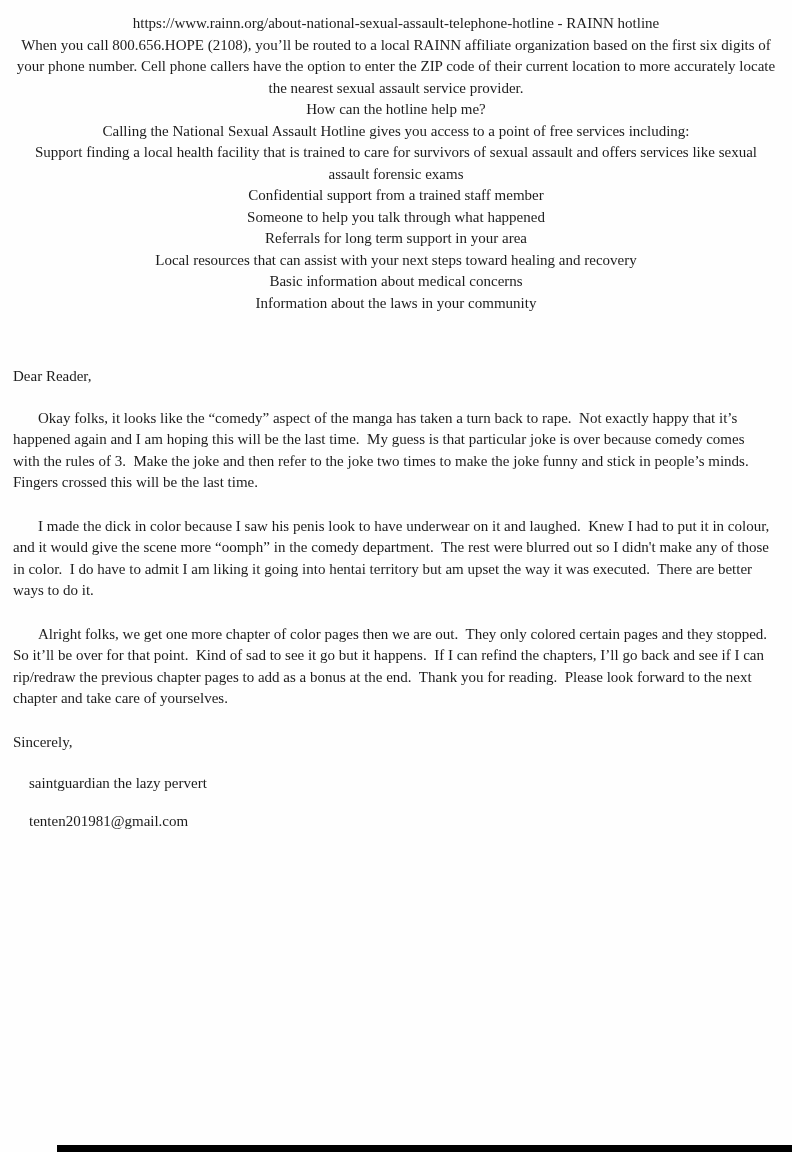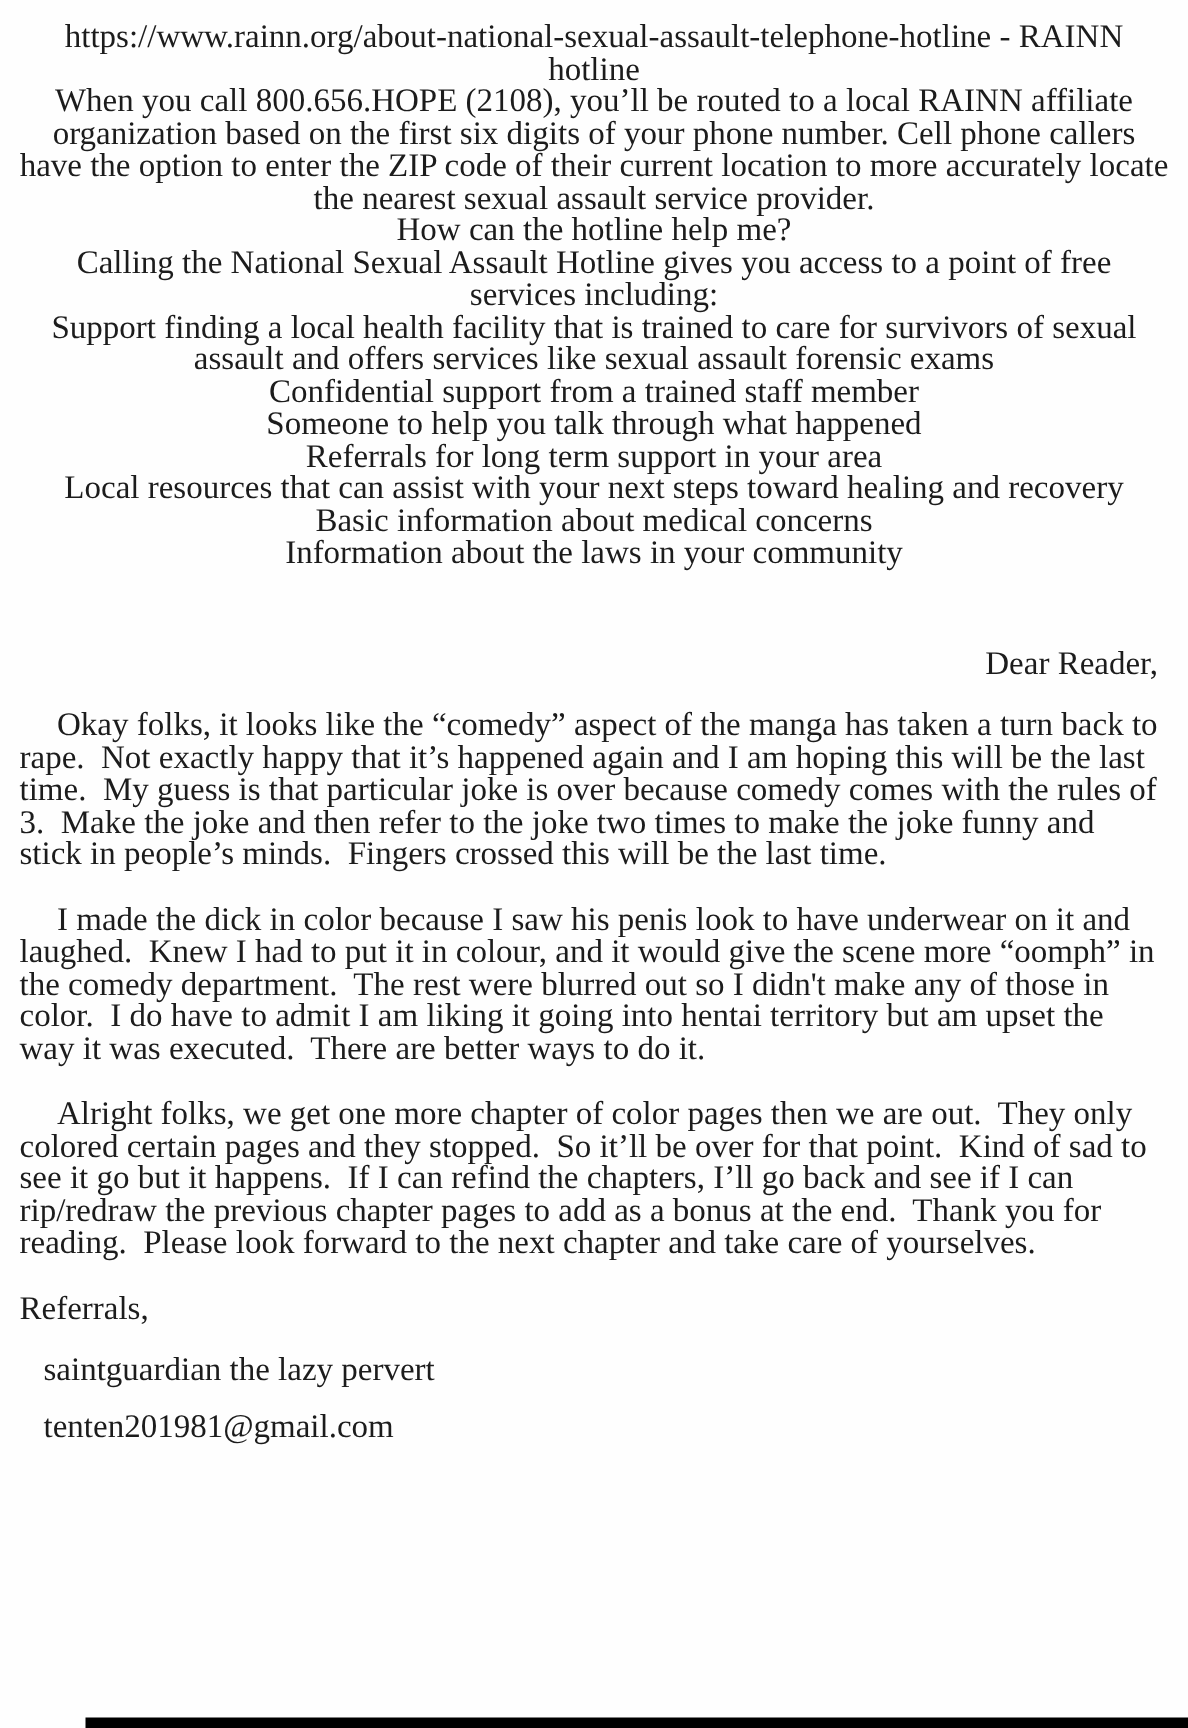--- a/index.html
+++ b/index.html
@@ -8,39 +8,38 @@
     background: #ffffff;
   }
   .page {
     position: relative;
     width: 792px;
     height: 1152px;
     margin: 0 auto;
     background: #fefefe;
     color: #1c1c1c;
     font-family: "Liberation Serif", "DejaVu Serif", serif;
-    font-size: 22px;
+    font-size: 15px;
     line-height: 21.5px;
     overflow: hidden;
   }
   .hotline-block {
     padding: 13px 13px 0 13px;
     text-align: center;
   }
   .hotline-block p {
     margin: 0;
   }
   .letter {
     margin-top: 52px;
     padding: 0 20px 0 13px;
     text-align: left;
   }
   .salutation {
     margin: 12px 0 20px 0;
-    text-align: right;
   }
   .para {
     margin: 16px 0 22px 0;
     text-indent: 25px;
     white-space: pre-wrap;
   }
   .closing {
     margin: 0;
   }
   .sig-block {
@@ -74,21 +73,21 @@
     <p>Local resources that can assist with your next steps toward healing and recovery</p>
     <p>Basic information about medical concerns</p>
     <p>Information about the laws in your community</p>
   </div>
 
   <div class="letter">
     <p class="salutation">Dear Reader,</p>
     <p class="para">Okay folks, it looks like the “comedy” aspect of the manga has taken a turn back to rape.  Not exactly happy that it’s happened again and I am hoping this will be the last time.  My guess is that particular joke is over because comedy comes with the rules of 3.  Make the joke and then refer to the joke two times to make the joke funny and stick in people’s minds.  Fingers crossed this will be the last time.</p>
     <p class="para">I made the dick in color because I saw his penis look to have underwear on it and laughed.  Knew I had to put it in colour, and it would give the scene more “oomph” in the comedy department.  The rest were blurred out so I didn't make any of those in color.  I do have to admit I am liking it going into hentai territory but am upset the way it was executed.  There are better ways to do it.</p>
     <p class="para">Alright folks, we get one more chapter of color pages then we are out.  They only colored certain pages and they stopped.  So it’ll be over for that point.  Kind of sad to see it go but it happens.  If I can refind the chapters, I’ll go back and see if I can rip/redraw the previous chapter pages to add as a bonus at the end.  Thank you for reading.  Please look forward to the next chapter and take care of yourselves.</p>
-    <p class="closing">Referrals,</p>
+    <p class="closing">Sincerely,</p>
     <div class="sig-block">
       <p>saintguardian the lazy pervert</p>
       <p>tenten201981@gmail.com</p>
     </div>
   </div>
 
   <div class="bottom-bar" style="background: rgb(0, 0, 0);"></div>
 
 </div>
 

